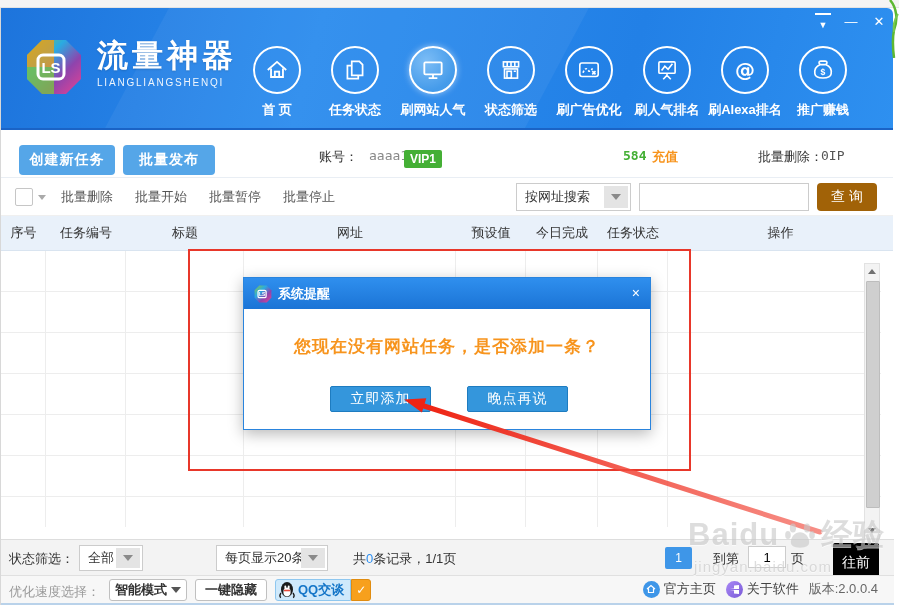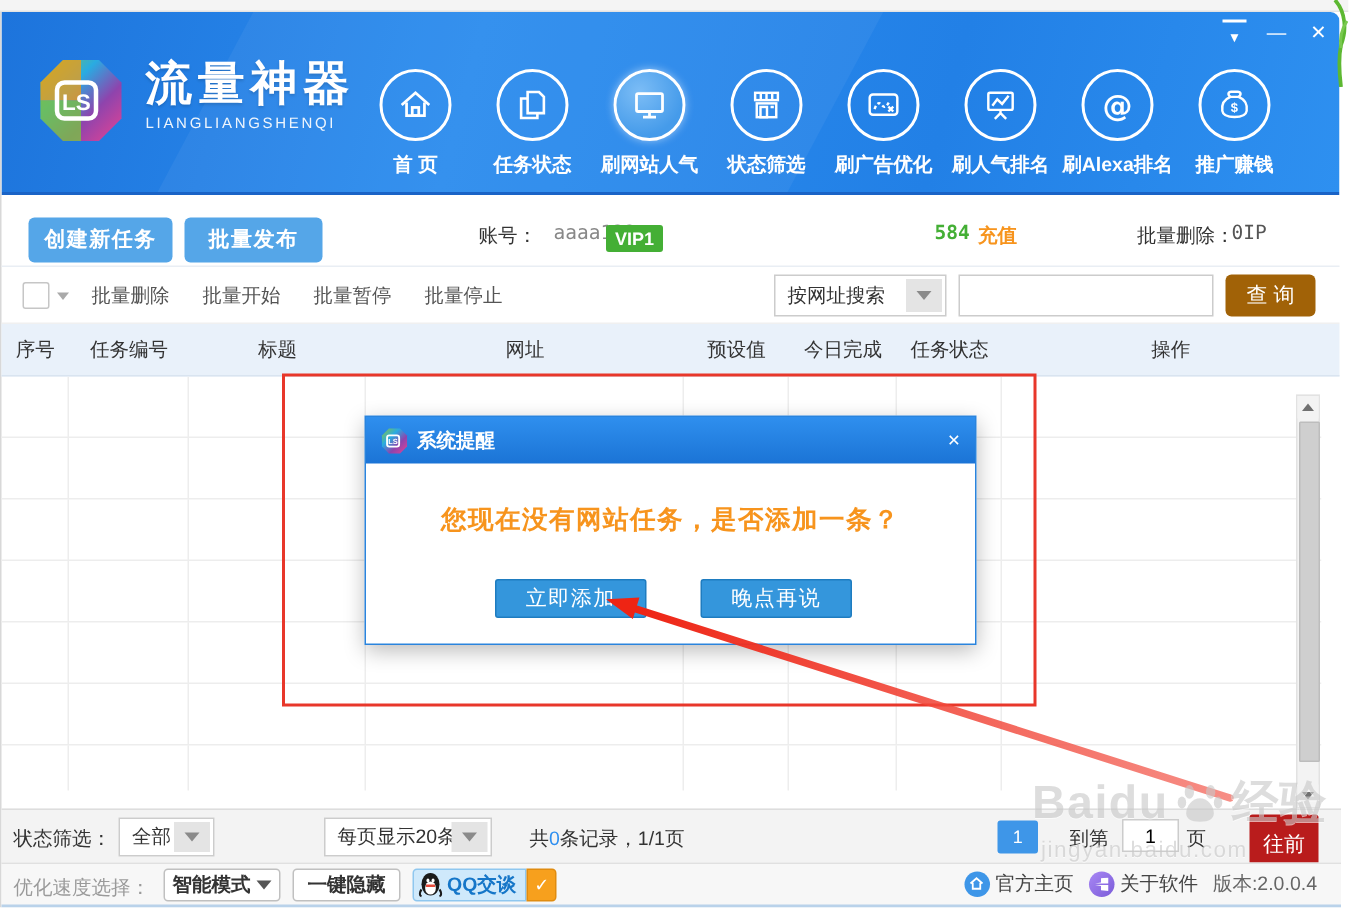--- a/index.html
+++ b/index.html
@@ -76,21 +76,21 @@
   .pag-label{position:absolute;left:8px;top:10px;font-size:13px;color:#333;}
   .sel-small{position:absolute;top:5px;height:26px;}
   .sel-filter{left:78px;width:64px;padding-left:8px;}
   .sel-perpage{left:215px;width:112px;padding-left:8px;}
   .records{position:absolute;left:352px;top:10px;font-size:13px;color:#333;}
   .records .cnt{color:#2e8ff0;}
   .page-btn{position:absolute;left:664px;top:7px;width:27px;height:22px;background:#3e96e8;color:#fff;font-size:12px;border:none;border-radius:2px;cursor:pointer;}
   .goto-label{position:absolute;left:712px;top:10px;font-size:13px;color:#333;}
   .goto-input{position:absolute;left:747px;top:6px;width:38px;height:22px;border:1px solid #ccc;box-sizing:border-box;text-align:center;font-size:13px;outline:none;background:#fff;}
   .goto-unit{position:absolute;left:790px;top:10px;font-size:13px;color:#333;}
-  .go-btn{position:absolute;left:832px;top:3px;width:46px;height:39px;background:#b91c1c;color:#fff;font-size:14px;border:none;border-radius:2px;cursor:pointer;}
+  .go-btn{position:absolute;left:832px;top:3px;width:46px;height:39px;background:#000000;color:#fff;font-size:14px;border:none;border-radius:2px;cursor:pointer;}
 
   
   .status-bar{position:absolute;left:0;top:567px;width:893px;height:30px;background:#f7f7f7;border-top:1px solid #e0e0e0;border-bottom:2px solid #b9d2ea;box-sizing:border-box;}
   .speed-label{position:absolute;left:8px;top:7px;font-size:13px;color:#9a9a9a;}
   .btn-ghost{position:absolute;top:3px;height:22px;background:#fff;border:1px solid #c0c0c0;border-radius:3px;font-size:13px;font-weight:bold;color:#333;display:flex;align-items:center;justify-content:center;cursor:pointer;box-sizing:border-box;}
   .btn-mode{left:108px;width:78px;gap:4px;}
   .btn-hide{left:194px;width:72px;}
   .qq-btn{position:absolute;left:274px;top:3px;height:22px;display:flex;align-items:center;cursor:pointer;}
   .qq-body{height:22px;background:#cfe9fb;border:1px solid #8fc7ef;border-radius:3px 0 0 3px;display:flex;align-items:center;padding:0 6px 0 3px;box-sizing:border-box;}
   .qq-text{color:#1576c8;font-size:13px;font-weight:bold;margin-left:3px;}

